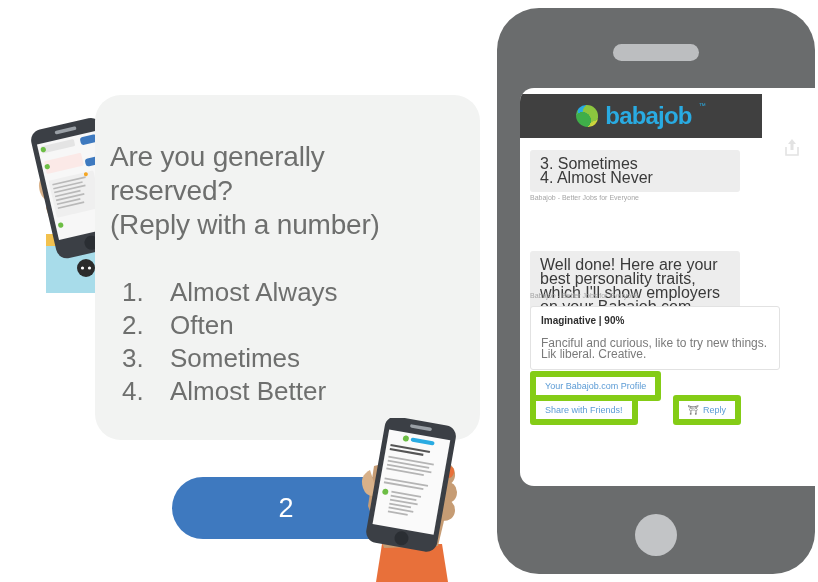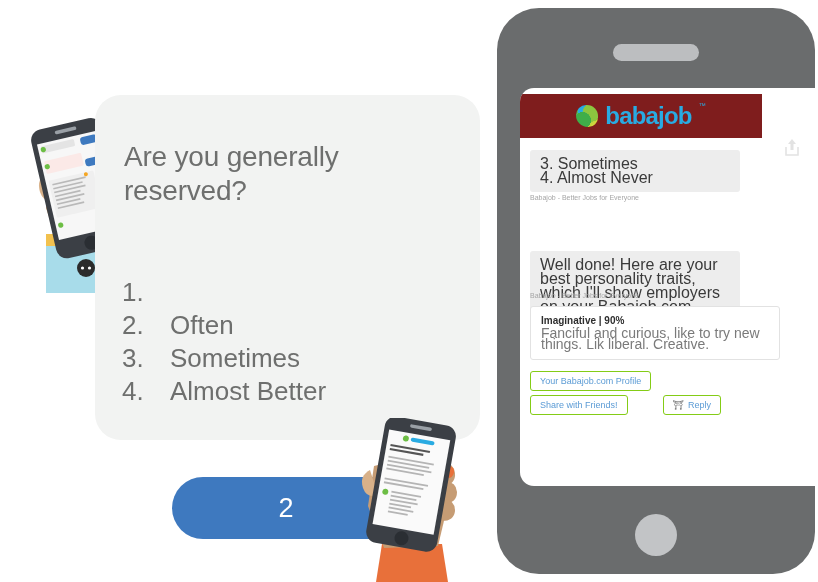--- a/index.html
+++ b/index.html
@@ -15,21 +15,21 @@
   
   .bubble{
     position:absolute;
     left:95px; top:95px;
     width:385px; height:345px;
     background:#F2F3F2;
     border-radius:26px;
   }
   .bubble-q{
     position:absolute;
-    left:124px; top:140px;
+    left:110px; top:140px;
     width:350px;
     color:#6E6F6E;
     font-size:28px;
     line-height:34px;
     letter-spacing:-0.2px;
   }
   .bubble-q div{white-space:nowrap;}
   .opts{
     position:absolute;
     left:122px; top:276px;
@@ -83,21 +83,21 @@
     background:#FFFFFF;
     border-top-left-radius:14px;
     border-bottom-left-radius:14px;
     overflow:hidden;
   }
 
   
   .logo-row{
     position:absolute;left:0;top:6px;width:242px;height:44px;
     display:flex;align-items:center;justify-content:center;gap:7px;
-    background:#7f1d1d;
+    background:#404040;
   }
   .logo-blob{
     width:22px;height:22px;border-radius:48% 52% 45% 55%;
     background:
       radial-gradient(circle at 30% 70%, #3FAE49 0 38%, transparent 39%),
       radial-gradient(circle at 70% 35%, #8CC63F 0 42%, transparent 43%),
       radial-gradient(circle at 40% 28%, #29ABE2 0 34%, transparent 35%),
       linear-gradient(140deg,#2BB673,#8DC63F 55%,#F7E03C);
   }
   .logo-word{
@@ -130,28 +130,28 @@
   .m2{left:10px; top:131px; width:190px;margin-top:32px;}
   .m2-meta{left:10px; top:204px;}
 
   
   .card{
     position:absolute;left:10px;top:218px;width:250px;
     background:#fff;border:1px solid #E2E2E2;border-radius:3px;
     padding:8px 10px 9px 10px;box-sizing:border-box;
   }
   .card-title{font-size:10px;font-weight:bold;color:#2E2E2E;}
-  .card-desc{font-size:14px;line-height:11px;color:#7A7A7A;margin-top:2px;}
+  .card-desc{font-size:12px;line-height:11px;color:#7A7A7A;margin-top:12px;}
 
   
   .btnrow{position:absolute;left:10px;display:flex;gap:6px;}
   .br1{top:283px;}
   .br2{top:307px;gap:35px;}
   .fbtn{
-    border:1px solid #84cc16;border-radius:3px;background:#fff;
+    border:6px solid #84cc16;border-radius:3px;background:#fff;
     color:#5B9BD5;font-size:9px;padding:4px 9px;white-space:nowrap;
     display:flex;align-items:center;gap:4px;
   }
   .home-ico{font-size:9px;color:#555;}
 </style>
 </head>
 <body>
 
 <div class="stage">
 
@@ -195,25 +195,27 @@
       <rect x="37" y="94" width="27" height="1.6" fill="#B9B9B9"></rect>
       <circle cx="36" cy="112" r="2.6" fill="#6DBE45"></circle>
     </g>
   </svg>
 
   <div class="bubble"></div>
 
   <div class="bubble-q">
     <div>Are you generally</div>
     <div>reserved?</div>
+    <div>(Reply with a number)</div>
   </div>
 
   <div class="opts">
     <div class="opt">
       <span class="num">1.</span>
+      <span class="lbl">Almost Always</span>
     </div>
     <div class="opt">
       <span class="num">2.</span>
       <span class="lbl">Often</span>
     </div>
     <div class="opt">
       <span class="num">3.</span>
       <span class="lbl">Sometimes</span>
     </div>
     <div class="opt">

